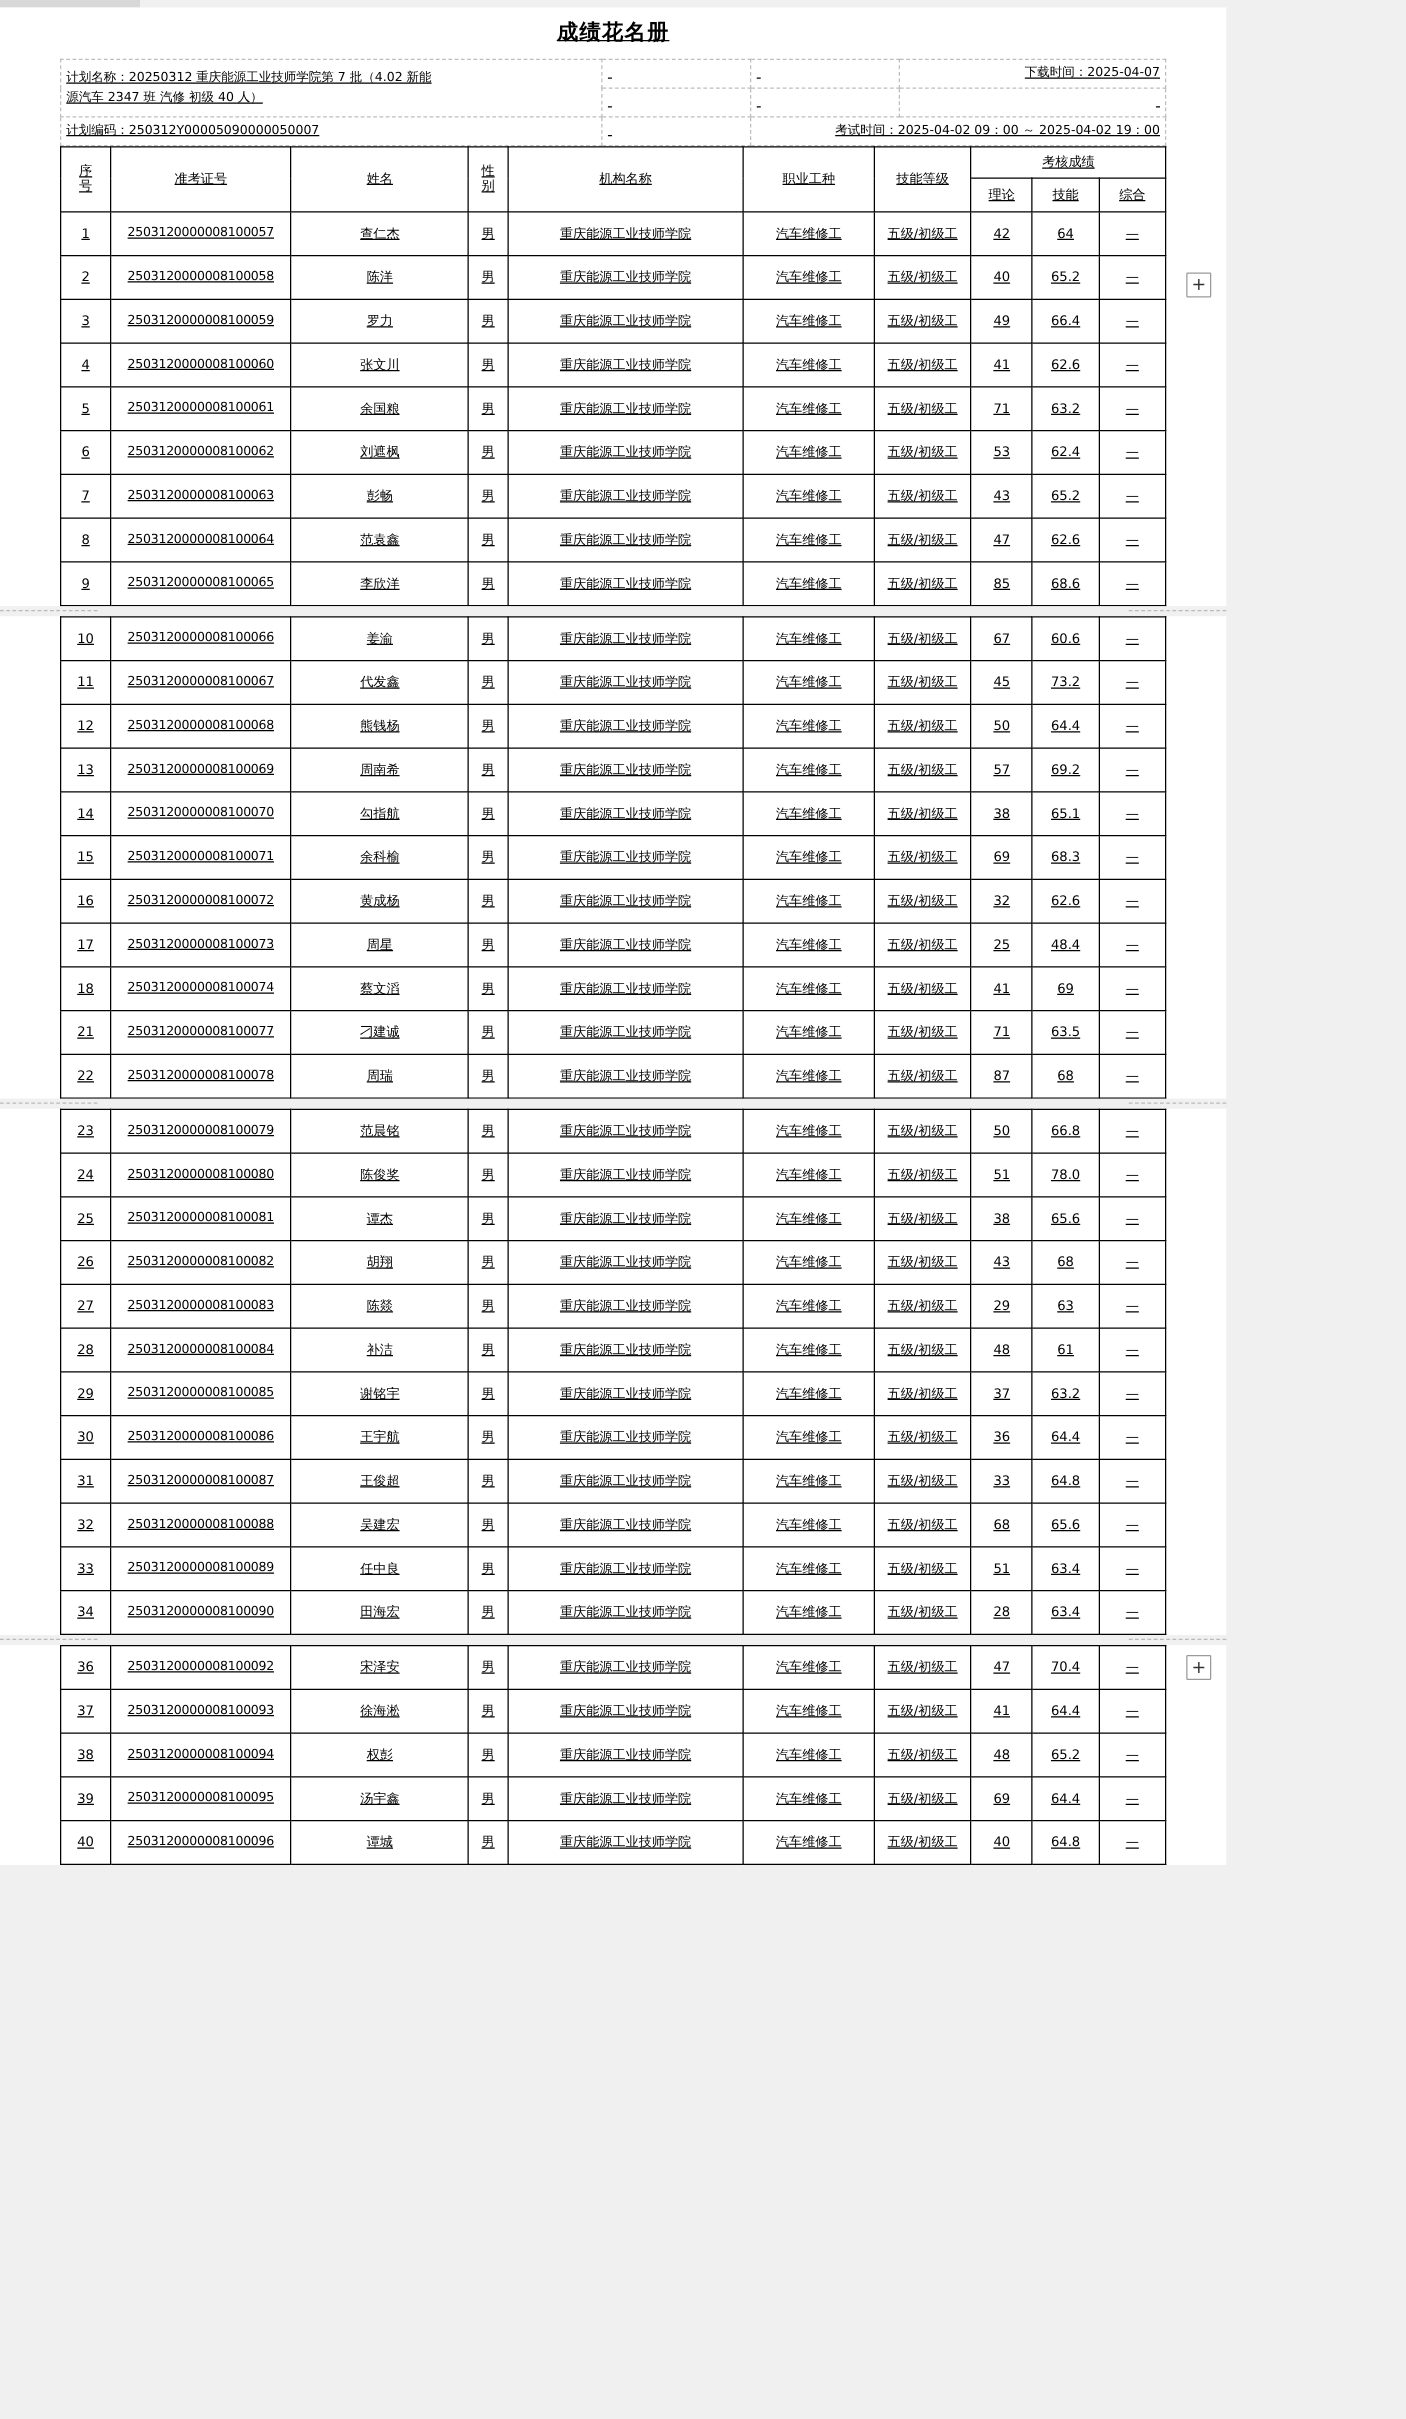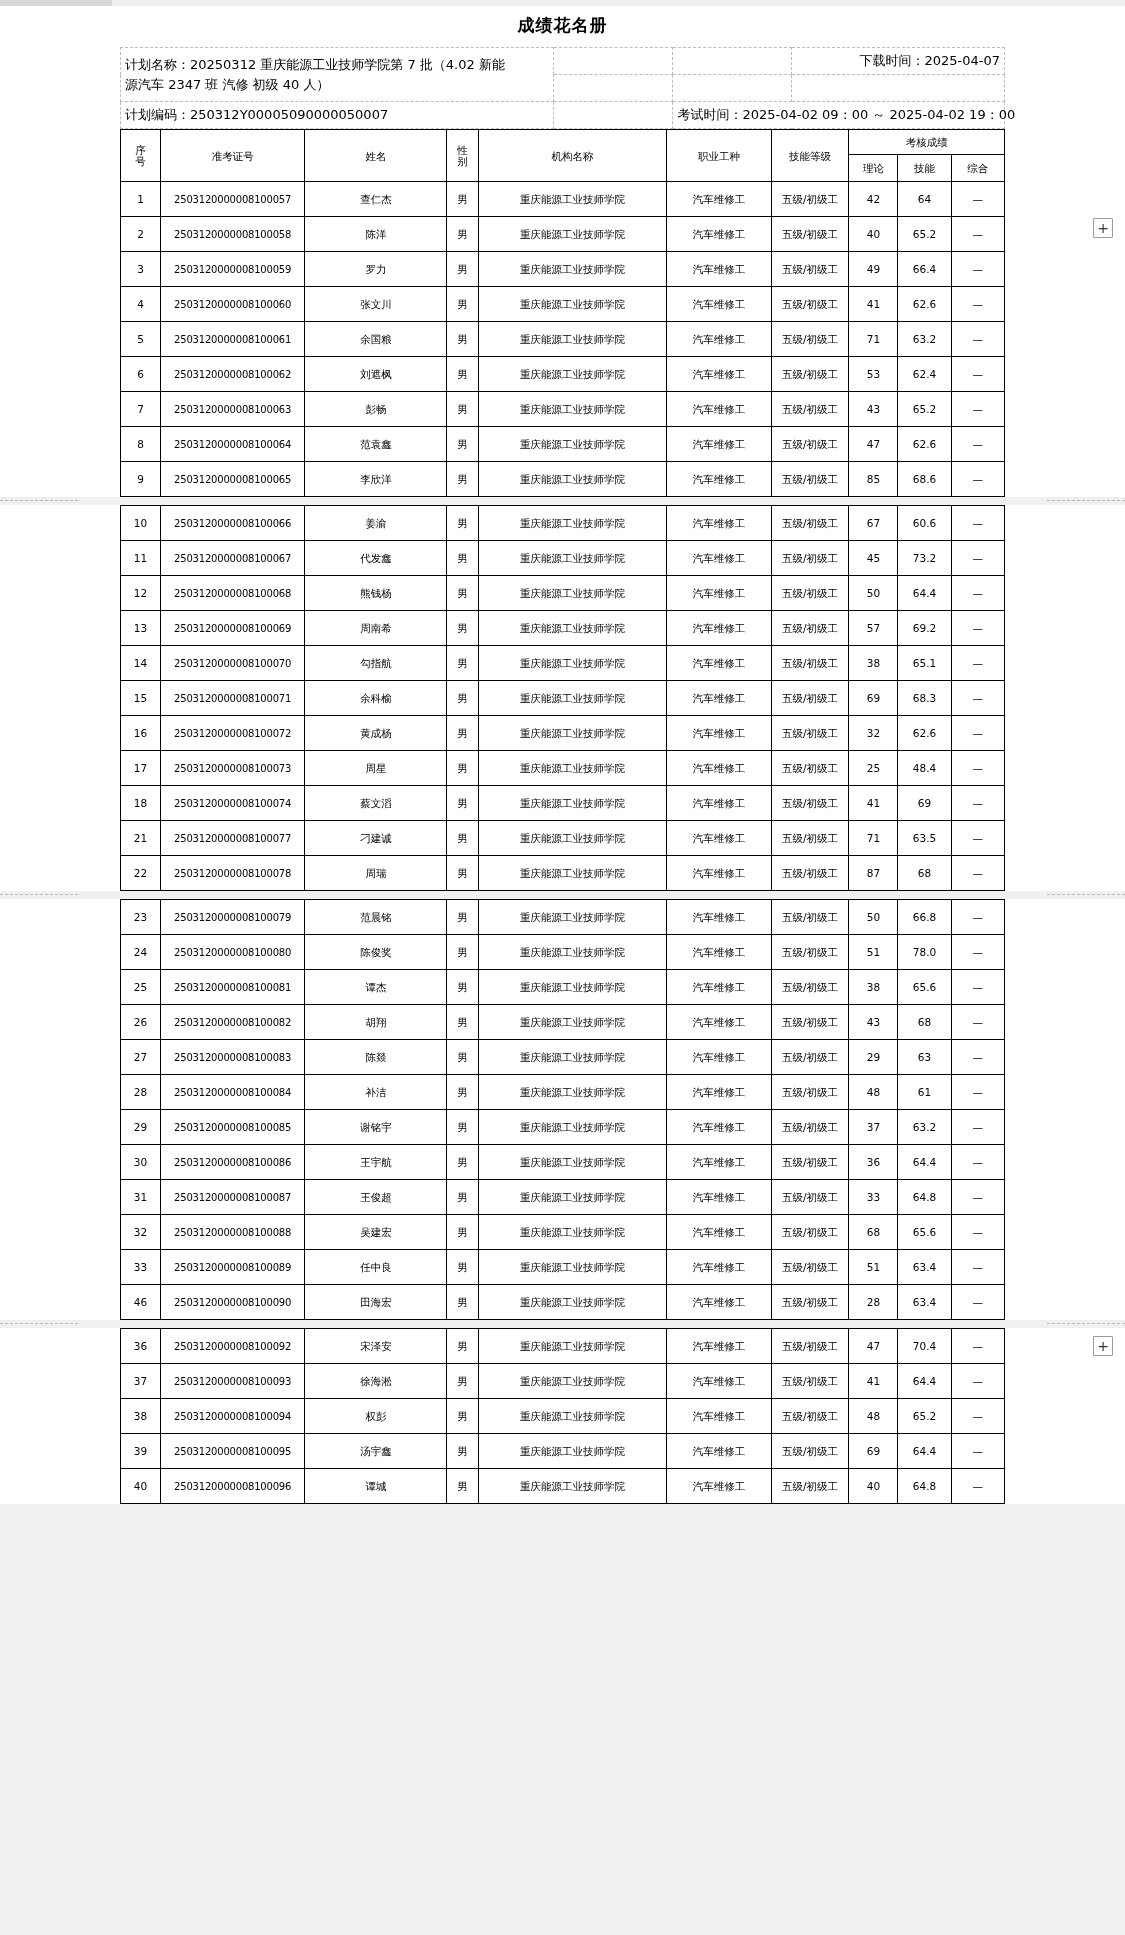--- a/index.html
+++ b/index.html
@@ -5,21 +5,21 @@
 <style>
   html,body{margin:0;padding:0;}
   body{
     width:1125px;
     background:#f0f0f0;
     font-family:"DejaVu Sans","Liberation Sans",sans-serif;
     font-size:11px;
     color:#000;
     -webkit-font-smoothing:none;
   }
-  .page-stack{position:relative;width:1125px;}
+  .page-stack{position:relative;width:981px;text-decoration:underline;}
 
   
   .sheet{
     background:#ffffff;
     position:relative;
     padding:0 0 0 0;
     box-sizing:border-box;
   }
   .sheet-inner{
     width:905px;
@@ -51,21 +51,21 @@
     font-family:"DejaVu Serif","Liberation Serif",serif;
     letter-spacing:1px;
     padding:8px 0 10px 0;
   }
 
   
   .meta{
     width:100%;
     border-collapse:collapse;
     table-layout:fixed;
-    font-size:13px;
+    font-size:10px;
   }
   .meta td{
     border:1px dashed #bdbdbd;
     padding:3px 4px;
     vertical-align:middle;
     line-height:1.55;
     height:16px;
   }
   .meta .plan-name{width:50%;}
   .meta .m2{width:13%;}
@@ -626,21 +626,21 @@
               <td class="name">任中良</td>
               <td class="sex">男</td>
               <td class="org">重庆能源工业技师学院</td>
               <td class="job">汽车维修工</td>
               <td class="level">五级/初级工</td>
               <td class="score">51</td>
               <td class="score">63.4</td>
               <td class="score">—</td>
             </tr>
             <tr class="data">
-              <td class="idx">46</td>
+              <td class="idx">34</td>
               <td class="num">2503120000008100090</td>
               <td class="name">田海宏</td>
               <td class="sex">男</td>
               <td class="org">重庆能源工业技师学院</td>
               <td class="job">汽车维修工</td>
               <td class="level">五级/初级工</td>
               <td class="score">28</td>
               <td class="score">63.4</td>
               <td class="score">—</td>
             </tr>

